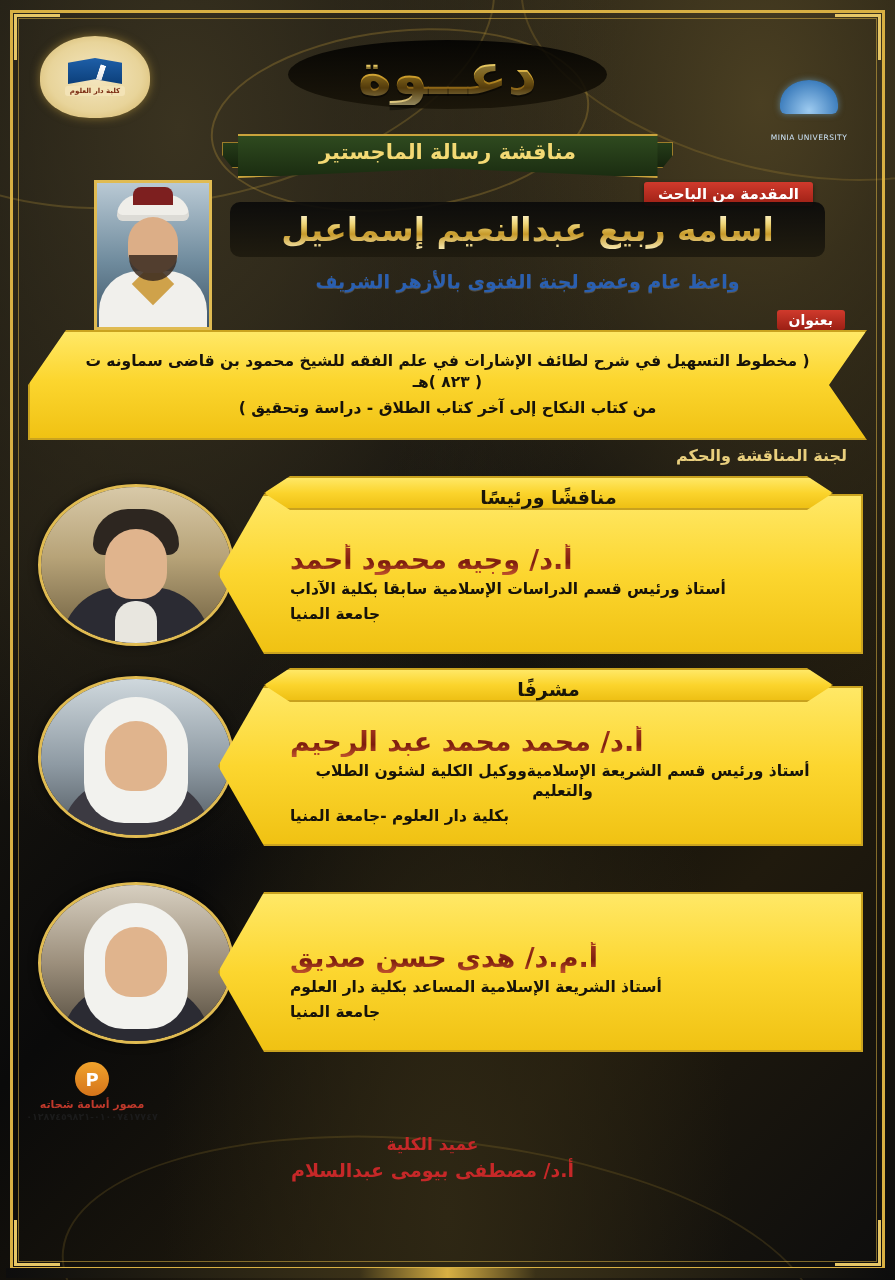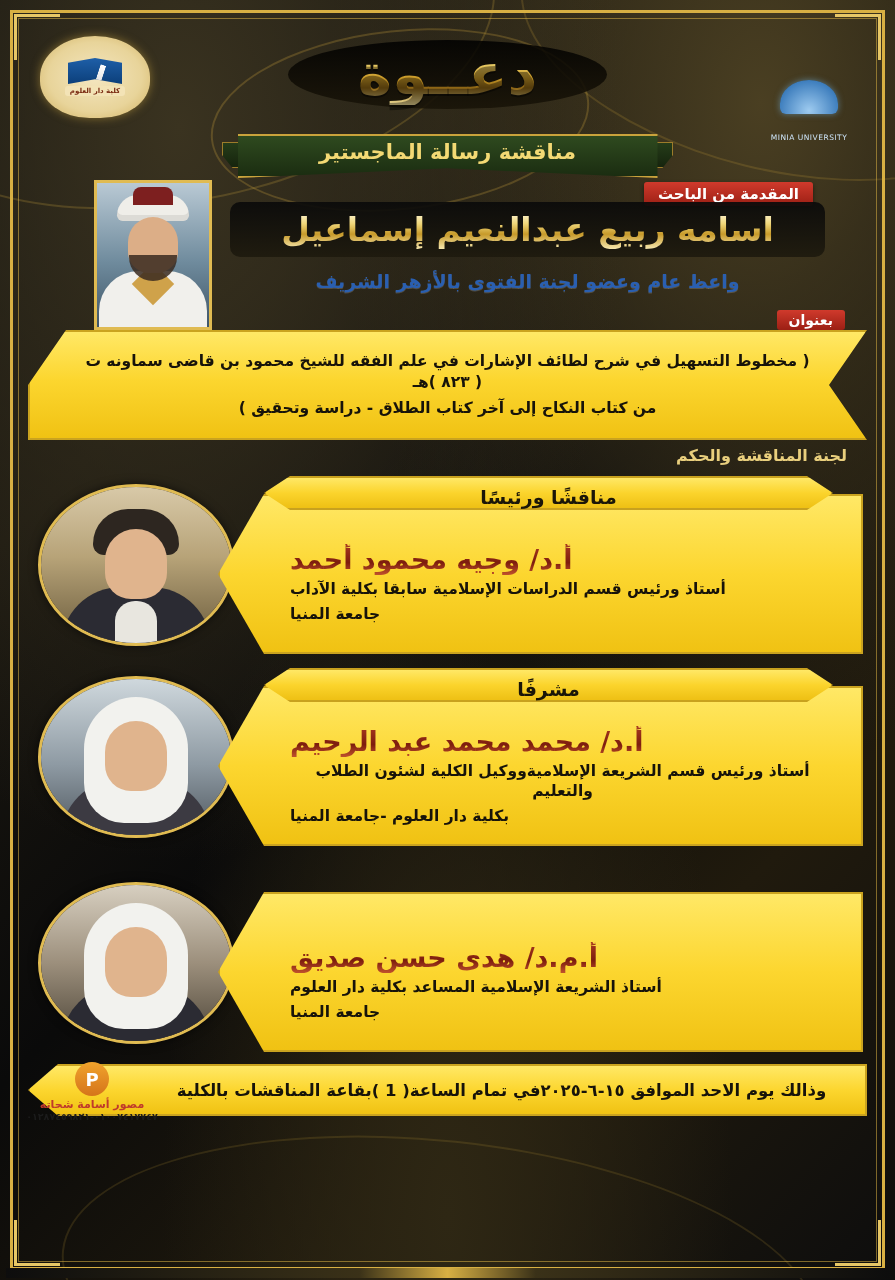--- a/index.html
+++ b/index.html
@@ -435,27 +435,28 @@
         <div class="hijab"></div>
         <div class="face"></div>
       </div>
       <div class="m-card">
         <div class="m-name">أ.م.د/ هدى حسن صديق</div>
         <div class="m-line">أستاذ الشريعة الإسلامية المساعد بكلية دار العلوم</div>
         <div class="m-line">جامعة المنيا</div>
       </div>
     </div>
 
-    <div class="footer-banner">
-      <span>وذالك يوم الاحد الموافق  ١٥-٦-٢٠٢٥في تمام الساعة(  1  )بقاعة المناقشات بالكلية</span>
-    </div>
 
     <div class="photographer">
       <div class="ph-logo">P</div>
       <div class="ph-name">مصور أسامة شحاته</div>
       <div class="ph-phone">٠١٠٠٧٤١٧٧٤٧-٠١٢٨٧٤٥٩٨٢١</div>
     </div>
 
+    <div class="dean-block">
+      <div class="dean-title">عميد الكلية</div>
+      <div class="dean-name">أ.د/ مصطفى بيومى عبدالسلام</div>
+    </div>
 
   </div>
 
   <div class="bottom-strip"></div>
 </div>
 
 </body></html>

